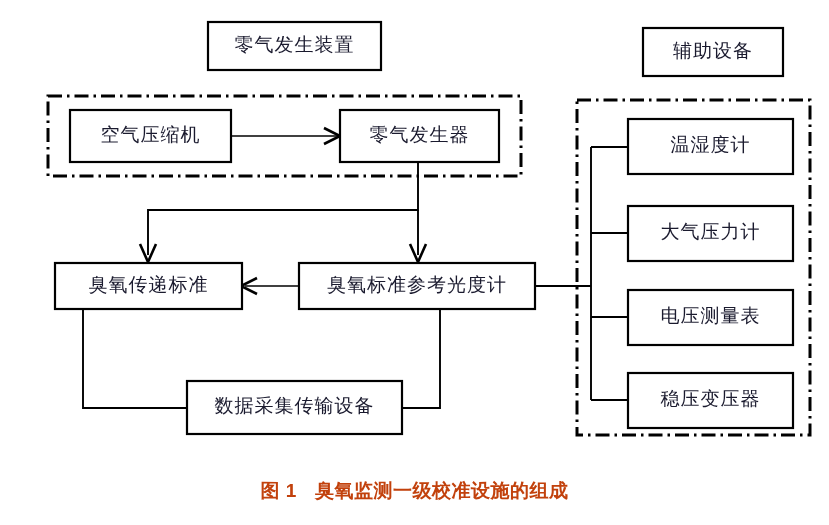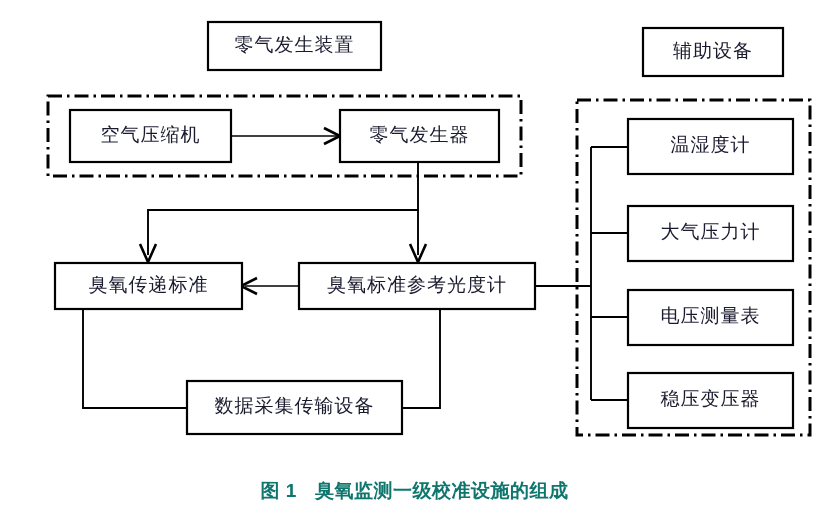--- a/index.html
+++ b/index.html
@@ -69,21 +69,21 @@
   }
   .figure-caption {
     position: absolute;
     left: 0;
     top: 478px;
     width: 829px;
     text-align: center;
     font-family: "Liberation Sans", "DejaVu Sans", sans-serif;
     font-weight: bold;
     font-size: 19px;
-    color: #0f766e;
+    color: #c2410c;
     letter-spacing: 0.5px;
   }
   .caption-gap {
     display: inline-block;
     width: 18px;
   }
 </style>
 </head>
 <body>
 

